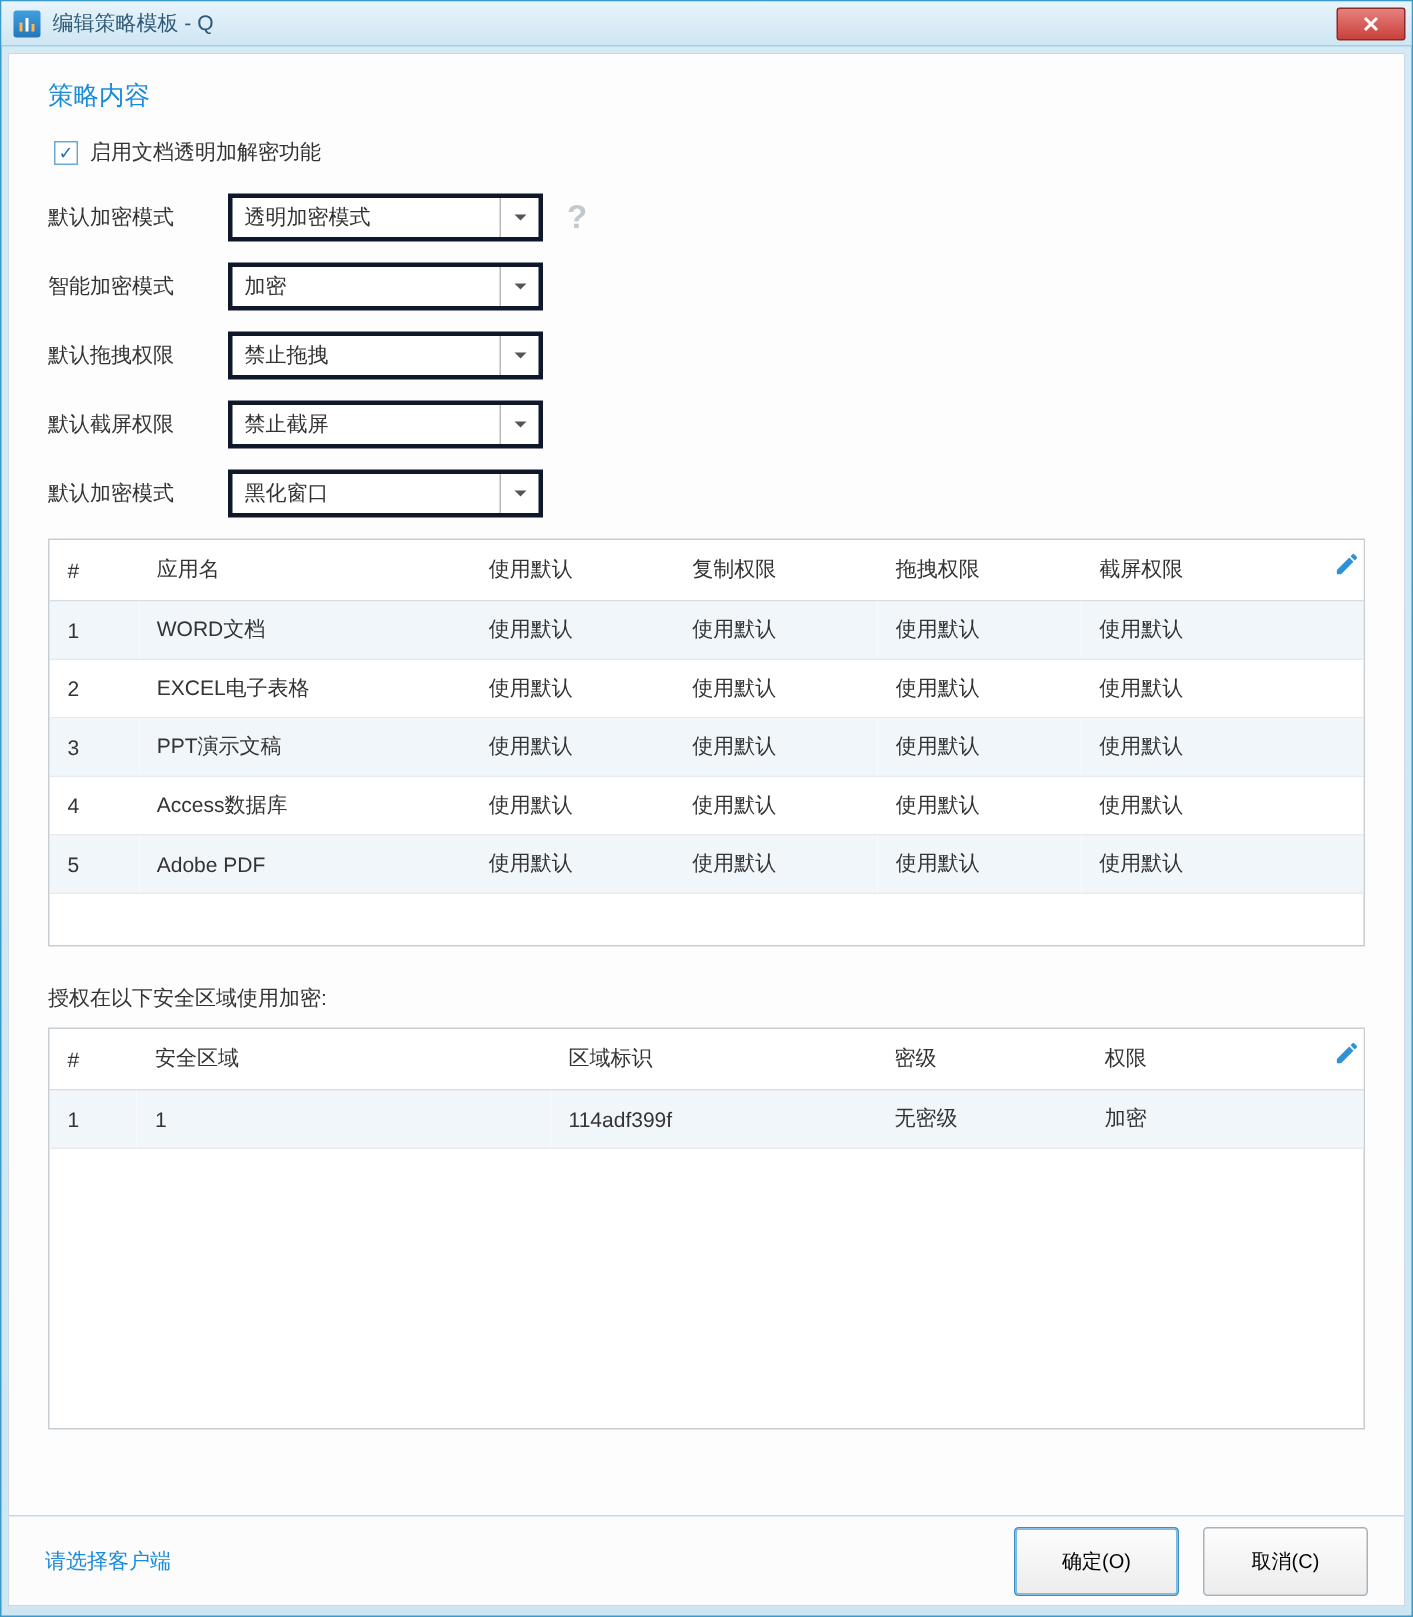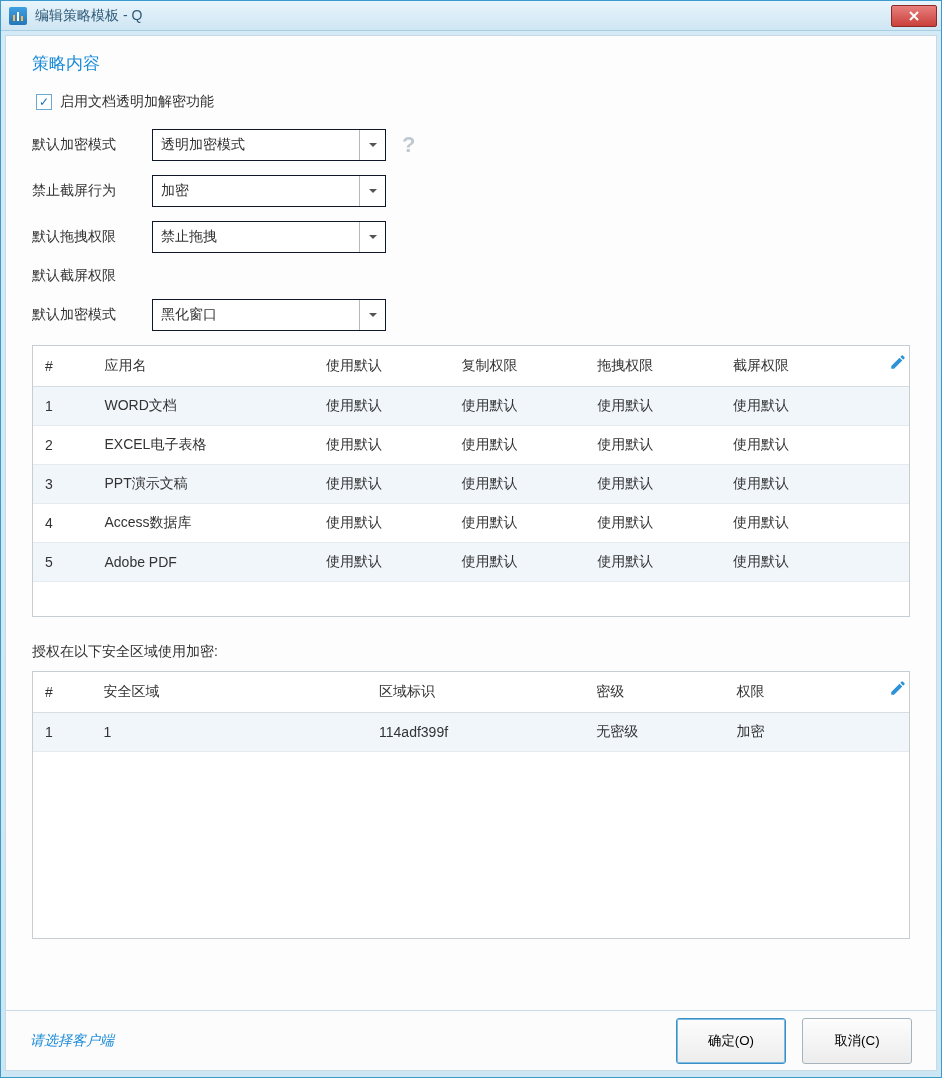--- a/index.html
+++ b/index.html
@@ -86,22 +86,22 @@
   display: flex;
   align-items: center;
   margin-bottom: 14px;
 }
 .form-label {
   width: 120px;
   padding-right: 8px;
   color: #333;
 }
 .select {
-  width: 234px; height: 32px;
-  border: 1px solid #0f172a;
+  width: 210px; height: 32px;
+  border: 3px solid #0f172a;
   background: #fff;
   display: flex; align-items: center;
   cursor: pointer;
   position: relative;
 }
 .select .select-value {
   flex: 1;
   padding: 0 8px;
 }
 .select .select-arrow {
@@ -189,21 +189,20 @@
   display: flex;
   align-items: center;
   padding: 0 24px;
   background: #fcfcfc;
   border: 1px solid #c9d9e6;
   border-top: none;
 }
 .footer .link {
   color: #1a8bd8;
   cursor: pointer;
-  font-style: italic;
 }
 .footer .spacer { flex: 1; }
 .btn {
   min-width: 110px;
   height: 46px;
   margin-left: 16px;
   border: 1px solid #a6b3bd;
   background: linear-gradient(#fdfdfd, #ececec);
   border-radius: 3px;
   cursor: pointer;
@@ -261,21 +260,21 @@
             <span class="select-arrow">
                 <svg viewBox="0 0 10 10">
                   <path d="M1 3 L5 7 L9 3 Z"></path>
                 </svg>
               </span>
           </div>
           <span class="help-icon">?</span>
         </div>
 
         <div class="form-row">
-          <div class="form-label">禁止截屏行为</div>
+          <div class="form-label">智能加密模式</div>
           <div class="select">
             <span class="select-value">加密</span>
             <span class="select-arrow">
                 <svg viewBox="0 0 10 10">
                   <path d="M1 3 L5 7 L9 3 Z"></path>
                 </svg>
               </span>
           </div>
         </div>
 
@@ -286,20 +285,28 @@
             <span class="select-arrow">
                 <svg viewBox="0 0 10 10">
                   <path d="M1 3 L5 7 L9 3 Z"></path>
                 </svg>
               </span>
           </div>
         </div>
 
         <div class="form-row">
           <div class="form-label">默认截屏权限</div>
+          <div class="select">
+            <span class="select-value">禁止截屏</span>
+            <span class="select-arrow">
+                <svg viewBox="0 0 10 10">
+                  <path d="M1 3 L5 7 L9 3 Z"></path>
+                </svg>
+              </span>
+          </div>
         </div>
 
         <div class="form-row">
           <div class="form-label">默认加密模式</div>
           <div class="select">
             <span class="select-value">黑化窗口</span>
             <span class="select-arrow">
                 <svg viewBox="0 0 10 10">
                   <path d="M1 3 L5 7 L9 3 Z"></path>
                 </svg>

